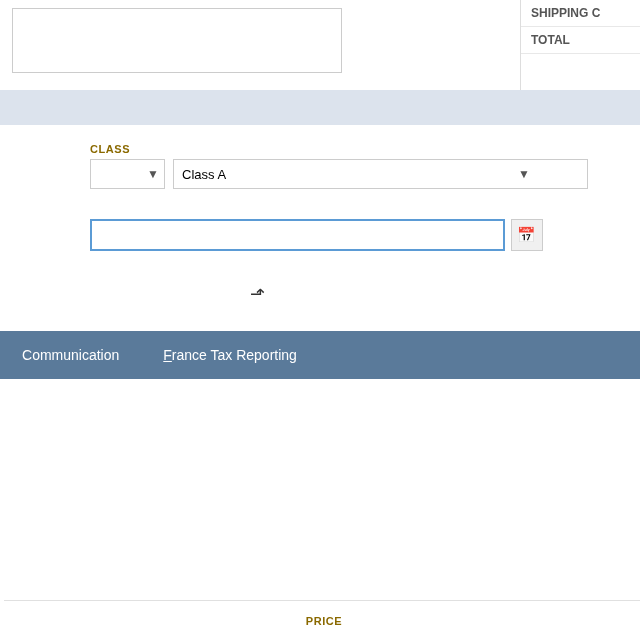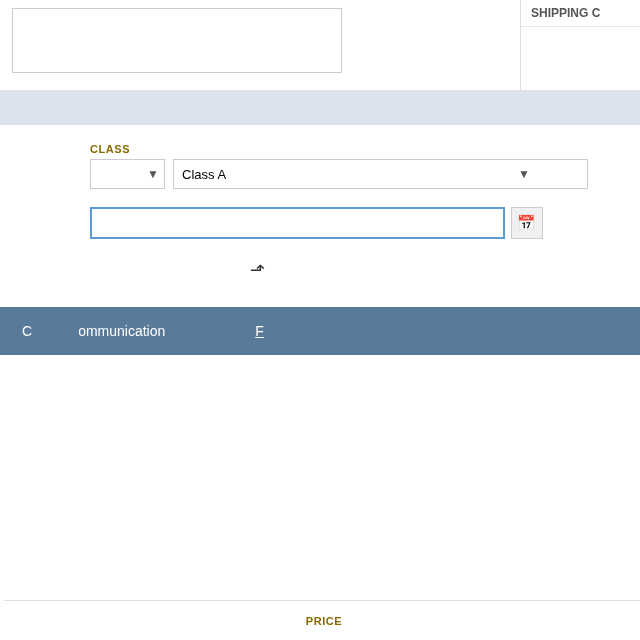--- a/index.html
+++ b/index.html
@@ -1,15 +1,15 @@
 <!DOCTYPE html>
 <html><head>
   <meta charset="utf-8">
   <style>
-    * { box-sizing: border-box; margin: 0; padding: 0; gap: 46px; }
+    * { box-sizing: border-box; margin: 0; padding: 0; }
     body {
       font-family: Arial, sans-serif;
       font-size: 13px;
       background: #fff;
       width: 640px;
       height: 640px;
       overflow: hidden;
       position: relative;
     }
 
@@ -57,21 +57,21 @@
     }
 
     
     .form-section {
       width: 100%;
       background: #fff;
       padding: 18px 0 30px 90px;
     }
 
     .field-group {
-      margin-bottom: 18px;
+      margin-bottom: 30px;
     }
 
     .field-label {
       font-size: 11px;
       color: #8a6900;
       font-weight: bold;
       letter-spacing: 0.05em;
       margin-bottom: 4px;
       text-transform: uppercase;
     }
@@ -237,20 +237,23 @@
 </head>
 <body>
 
 <div class="top-section">
   <div class="textarea-area">
     <textarea class="main-textarea" style=""></textarea>
   </div>
   <div class="right-panel">
     <div class="right-panel-row">
       <span>SHIPPING C</span>
+    </div>
+    <div class="right-panel-row">
+      <span>TOTAL</span>
     </div>
   </div>
 </div>
 
 <div class="separator-bar"></div>
 
 <div class="form-section">
 
   <div class="field-group">
     <div class="field-label">CLASS</div>
@@ -288,20 +291,21 @@
   </div>
 </div>
 
 <div class="nav-bar">
   <div class="nav-item">
     <span>C</span>
       <span>ommunication</span>
   </div>
   <div class="nav-item">
     <span style="text-decoration:underline">F</span>
+      <span>rance Tax Reporting</span>
   </div>
 </div>
 
 <div class="content-below"></div>
 
 <div class="bottom-bar">
   <span class="price-label">PRICE</span>
 </div>
 
 </body></html>

